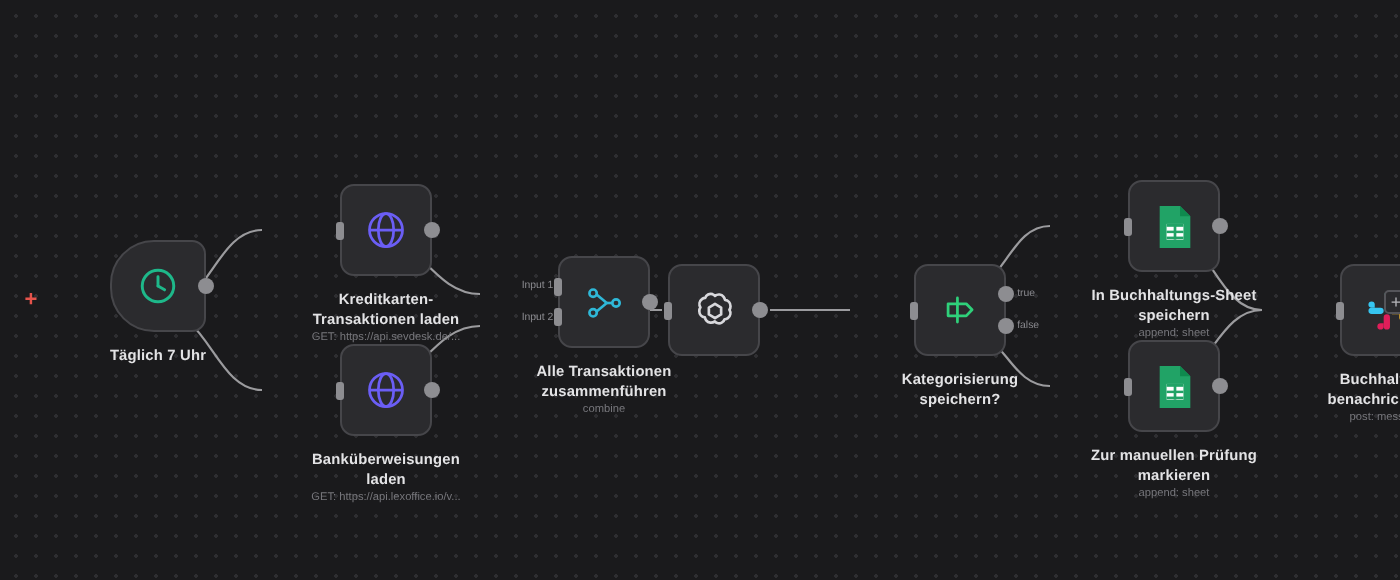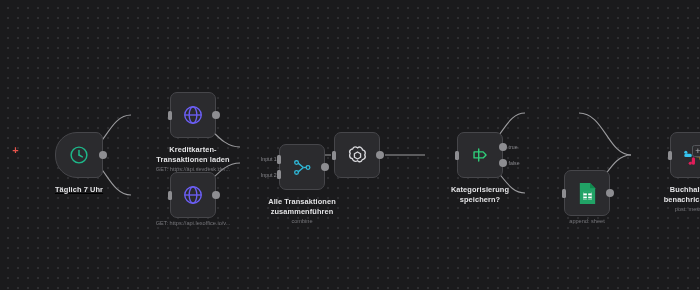--- a/index.html
+++ b/index.html
@@ -204,21 +204,21 @@
 
     <path d="M 579 113 C 604 113, 608 155, 631 155"></path>
 
     <path d="M 579 193 C 604 193, 608 155, 631 155"></path>
 
     <path d="M 685 155 L 693 155"></path>
   </svg>
 
   <div id="pin-plus">+</div>
 
-  <div class="node trigger" style="left:27px; top:132px;text-decoration:underline;">
+  <div class="node trigger" style="left:27px; top:120px;">
     <div class="node-box">
       <svg class="icon icon-clock" viewBox="0 0 24 24">
         <circle cx="12" cy="12" r="8.6"></circle>
         <line x1="12" y1="7" x2="12" y2="12"></line>
         <line x1="12" y1="12" x2="15.6" y2="14.1"></line>
       </svg>
       <div class="port out"></div>
     </div>
     <div class="node-label">Täglich 7 Uhr</div>
   </div>
@@ -241,24 +241,26 @@
   <div class="node" style="left:134px; top:172px;">
     <div class="node-box">
       <svg class="icon icon-globe" viewBox="0 0 24 24">
         <circle cx="12" cy="12" r="9"></circle>
         <line x1="3" y1="12" x2="21" y2="12"></line>
         <ellipse cx="12" cy="12" rx="4.2" ry="9"></ellipse>
       </svg>
       <div class="port in"></div>
       <div class="port out"></div>
     </div>
+    <div class="node-label">Banküberweisungen
+laden</div>
     <div class="node-sub">GET: https://api.lexoffice.io/v...</div>
   </div>
 
-  <div class="node" style="left:243px; top:144px;">
+  <div class="node" style="left:243px; top:128px;">
     <div class="node-box">
       <svg class="icon icon-merge" viewBox="0 0 24 24">
         <line x1="7" y1="7" x2="13" y2="12"></line>
         <line x1="7" y1="17" x2="13" y2="12"></line>
         <line x1="13" y1="12" x2="16" y2="12"></line>
         <circle cx="5.2" cy="6.4" r="2.1"></circle>
         <circle cx="5.2" cy="17.6" r="2.1"></circle>
         <circle cx="18.3" cy="12" r="2.1"></circle>
       </svg>
       <div class="in-wrap">
@@ -298,35 +300,55 @@
         <span class="port-label right">true</span>
       </div>
       <div class="port out o-false">
         <span class="port-label right">false</span>
       </div>
     </div>
     <div class="node-label">Kategorisierung
 speichern?</div>
   </div>
 
-
-  <div class="node" style="left:528px; top:170px;">
+  <div class="node" style="left:528px; top:90px;">
     <div class="node-box">
       <svg class="icon icon-sheets" viewBox="0 0 20 24">
         <path d="M2 1 H12.6 L18 6.4 V23 H2 Z" fill="#21a366"></path>
         <path d="M12.6 1 L18 6.4 H12.6 Z" fill="#0f8a4e"></path>
         <rect x="5.6" y="10.4" width="8.8" height="8.2" fill="#ffffff"></rect>
         <rect x="5.6" y="10.4" width="8.8" height="1.5" fill="#21a366"></rect>
         <rect x="9.3" y="10.4" width="1.4" height="8.2" fill="#21a366"></rect>
         <rect x="5.6" y="13.9" width="8.8" height="1.3" fill="#21a366"></rect>
         <rect x="5.6" y="17.0" width="8.8" height="1.3" fill="#21a366"></rect>
       </svg>
       <div class="port in"></div>
       <div class="port out"></div>
     </div>
+    <div class="node-label">In Buchhaltungs-Sheet
+speichern</div>
+    <div class="node-sub">append: sheet</div>
+  </div>
+
+  <div class="node" style="left:528px; top:170px;">
+    <div class="node-box">
+      <svg class="icon icon-sheets" viewBox="0 0 20 24">
+        <path d="M2 1 H12.6 L18 6.4 V23 H2 Z" fill="#21a366"></path>
+        <path d="M12.6 1 L18 6.4 H12.6 Z" fill="#0f8a4e"></path>
+        <rect x="5.6" y="10.4" width="8.8" height="8.2" fill="#ffffff"></rect>
+        <rect x="5.6" y="10.4" width="8.8" height="1.5" fill="#21a366"></rect>
+        <rect x="9.3" y="10.4" width="1.4" height="8.2" fill="#21a366"></rect>
+        <rect x="5.6" y="13.9" width="8.8" height="1.3" fill="#21a366"></rect>
+        <rect x="5.6" y="17.0" width="8.8" height="1.3" fill="#21a366"></rect>
+      </svg>
+      <div class="port in"></div>
+      <div class="port out"></div>
+    </div>
+    <div class="node-label">Zur manuellen Prüfung
+markieren</div>
     <div class="node-sub">append: sheet</div>
   </div>
 
   <div class="node" style="left:634px; top:132px;">
     <div class="node-box">
       <svg class="icon icon-slack" viewBox="0 0 24 24">
 
         <path d="M10.3 3.2a1.8 1.8 0 1 1 3.6 0v5.1a1.8 1.8 0 1 1-3.6 0z" fill="#2eb67d"></path>
         <path d="M13.9 3.2a1.8 1.8 0 1 1 3.6 0 1.8 1.8 0 0 1-1.8 1.8h-1.8z" fill="#2eb67d"></path>
 

